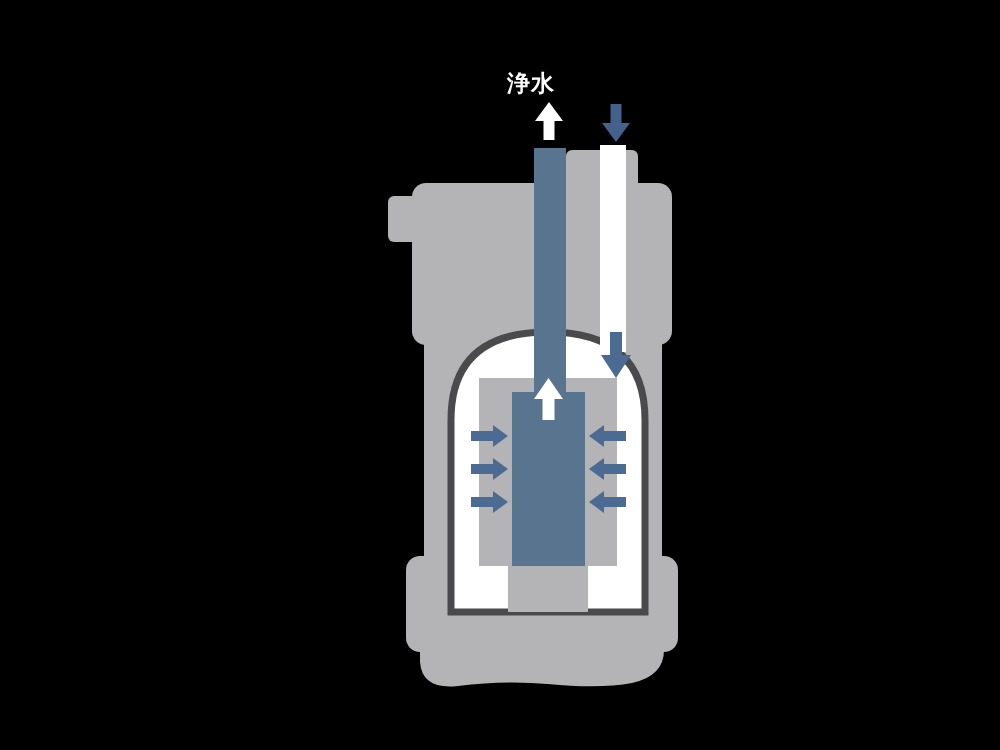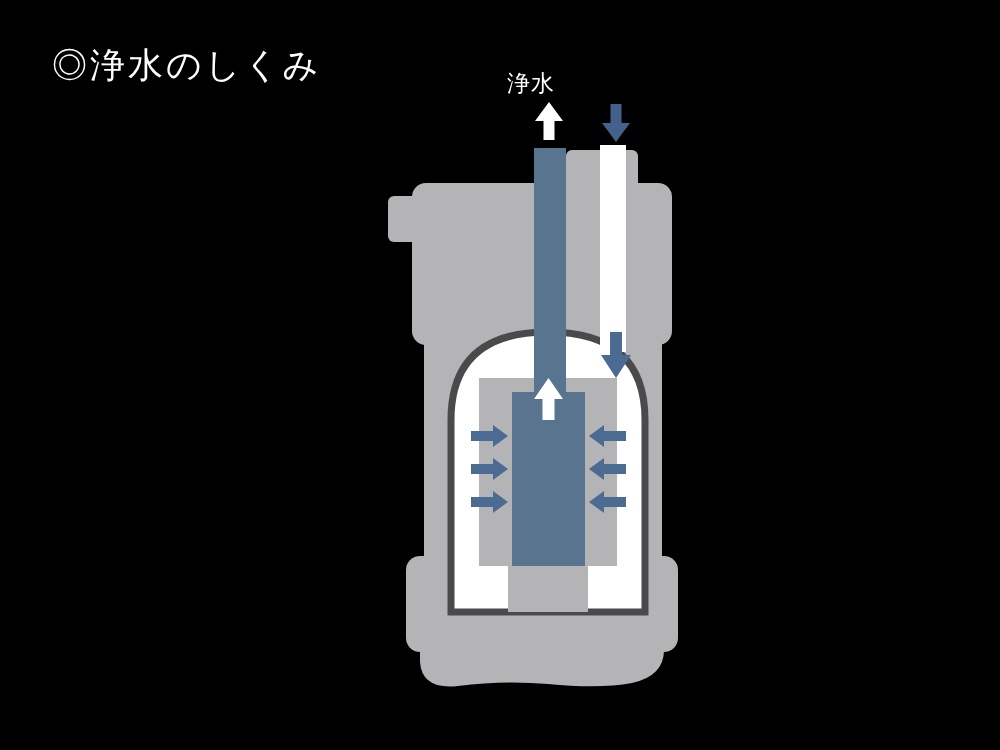--- a/index.html
+++ b/index.html
@@ -9,21 +9,21 @@
   }
   .stage svg{position:absolute;left:0;top:0;}
   .title{
     position:absolute;left:52px;top:42px;color:#ffffff;
     font-size:35px;font-weight:500;letter-spacing:3px;white-space:nowrap;
   }
   .label{
     position:absolute;color:#ffffff;font-size:23px;font-weight:500;
     letter-spacing:1px;white-space:nowrap;
   }
-  .label-purified{left:507px;top:68px;}
+  .label-purified{left:507px;top:68px;font-weight:bold;}
   .label-raw{left:588px;top:68px;}
 </style>
 </head>
 <body>
 
 <div class="stage">
 
   <svg width="1000" height="750" viewBox="0 0 1000 750">
 
     <g>
@@ -58,16 +58,15 @@
       <polygon points="471,497 493,497 493,491 508,502 493,513 493,507 471,507" fill="#4b6b92"></polygon>
     </g>
 
     <g>
       <polygon points="626,431 604,431 604,425 589,436 604,447 604,441 626,441" fill="#4b6b92"></polygon>
       <polygon points="626,464 604,464 604,458 589,469 604,480 604,474 626,474" fill="#4b6b92"></polygon>
       <polygon points="626,497 604,497 604,491 589,502 604,513 604,507 626,507" fill="#4b6b92"></polygon>
     </g>
   </svg>
 
-  <div class="title">◎浄水のしくみ</div>
   <div class="label label-purified">浄水</div>
 
 </div>
 
 </body></html>

